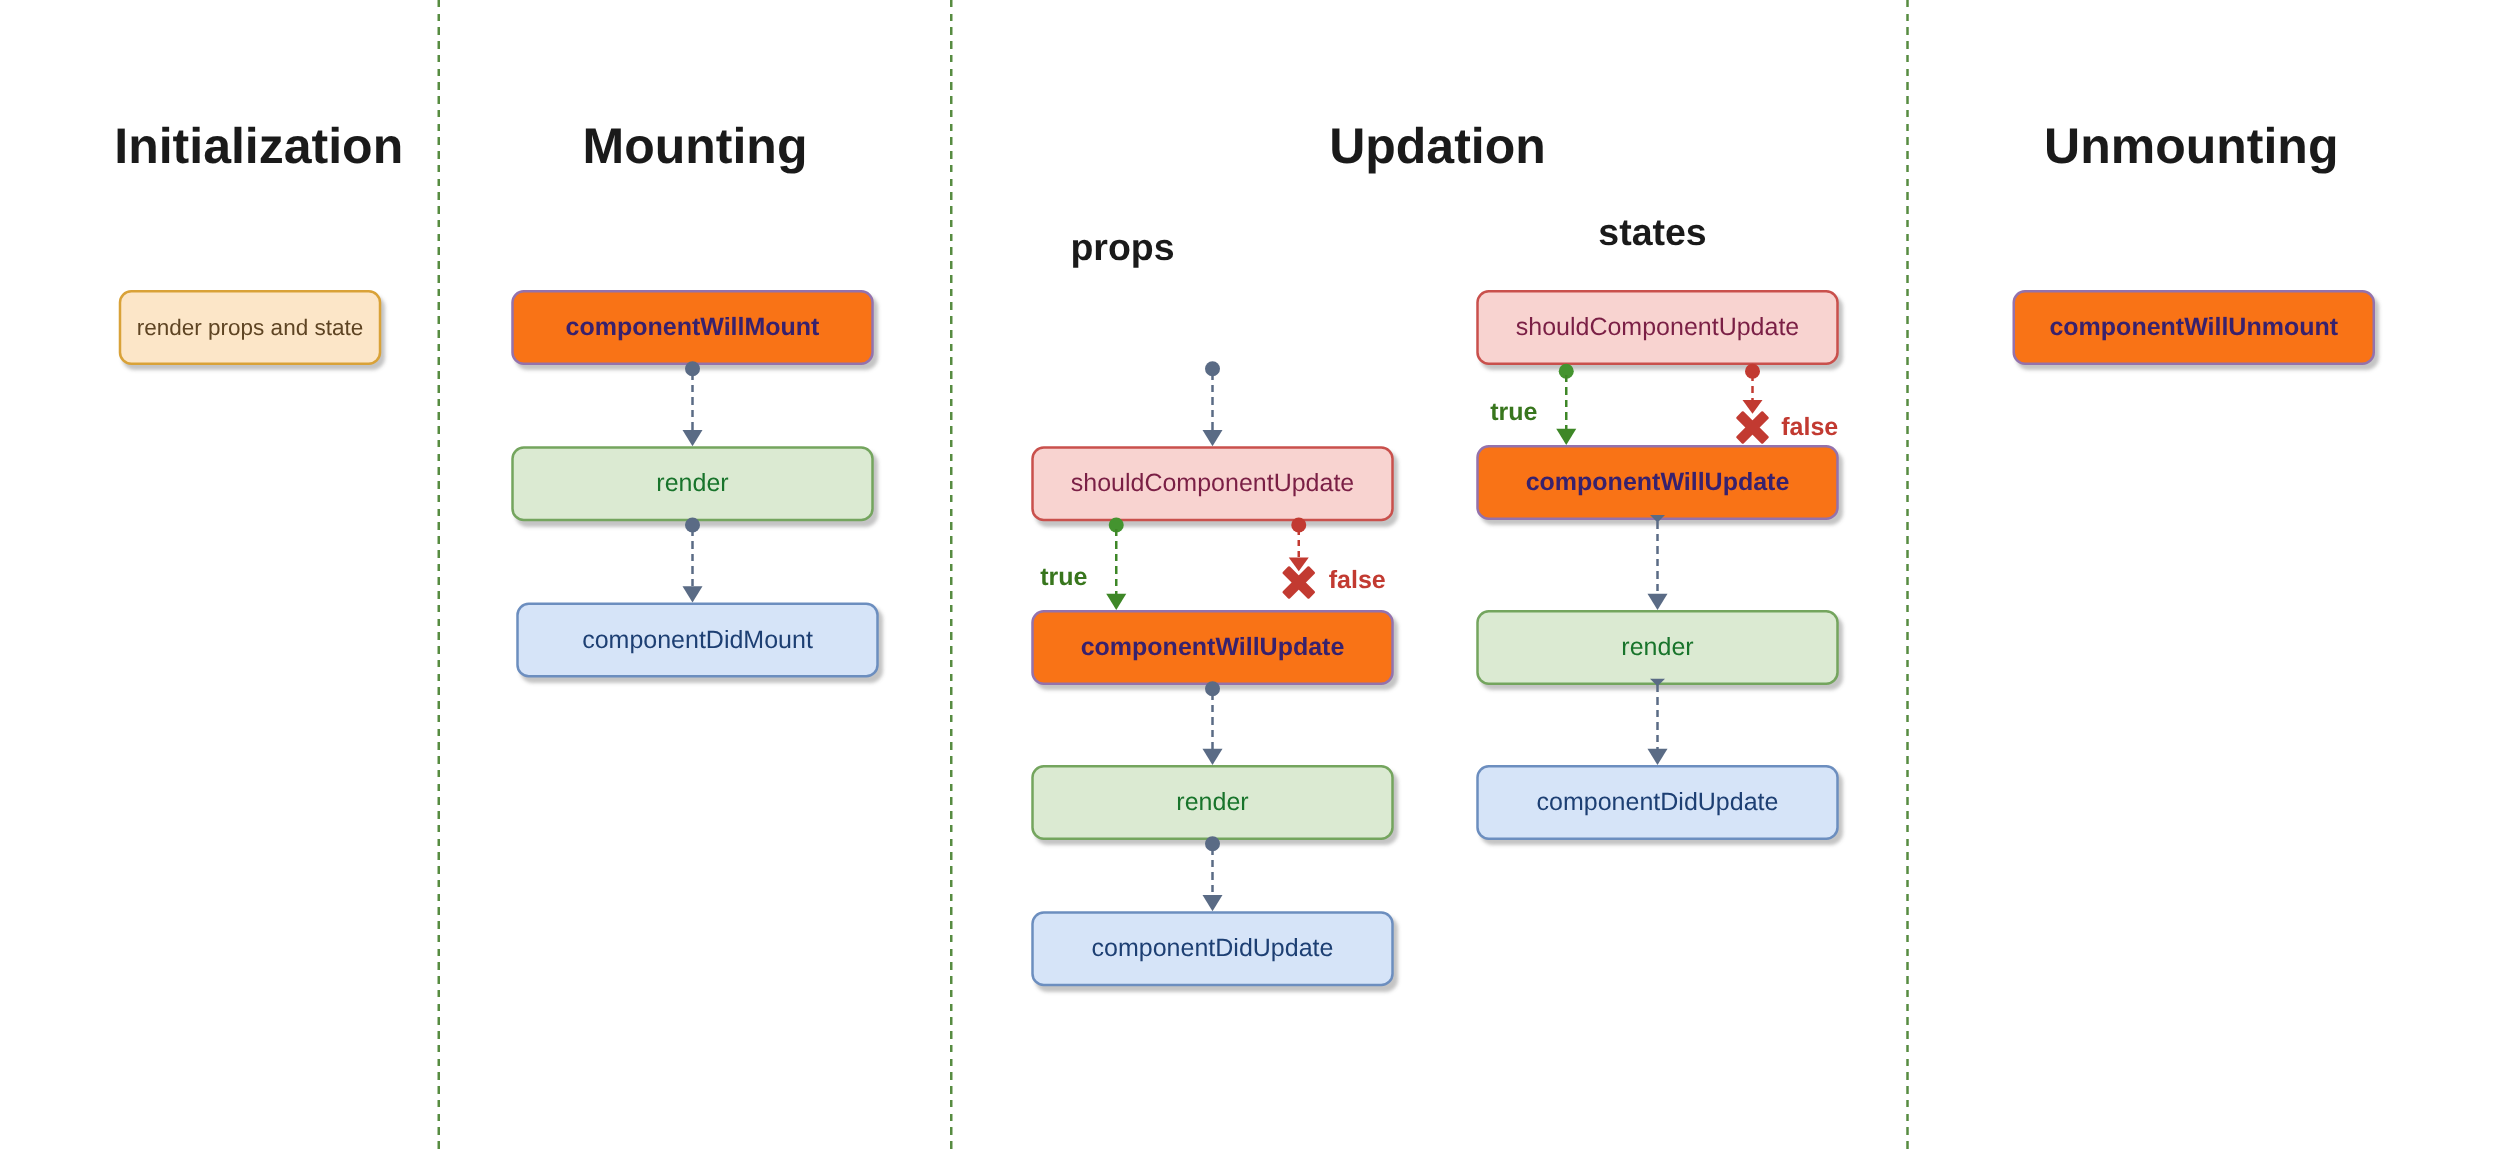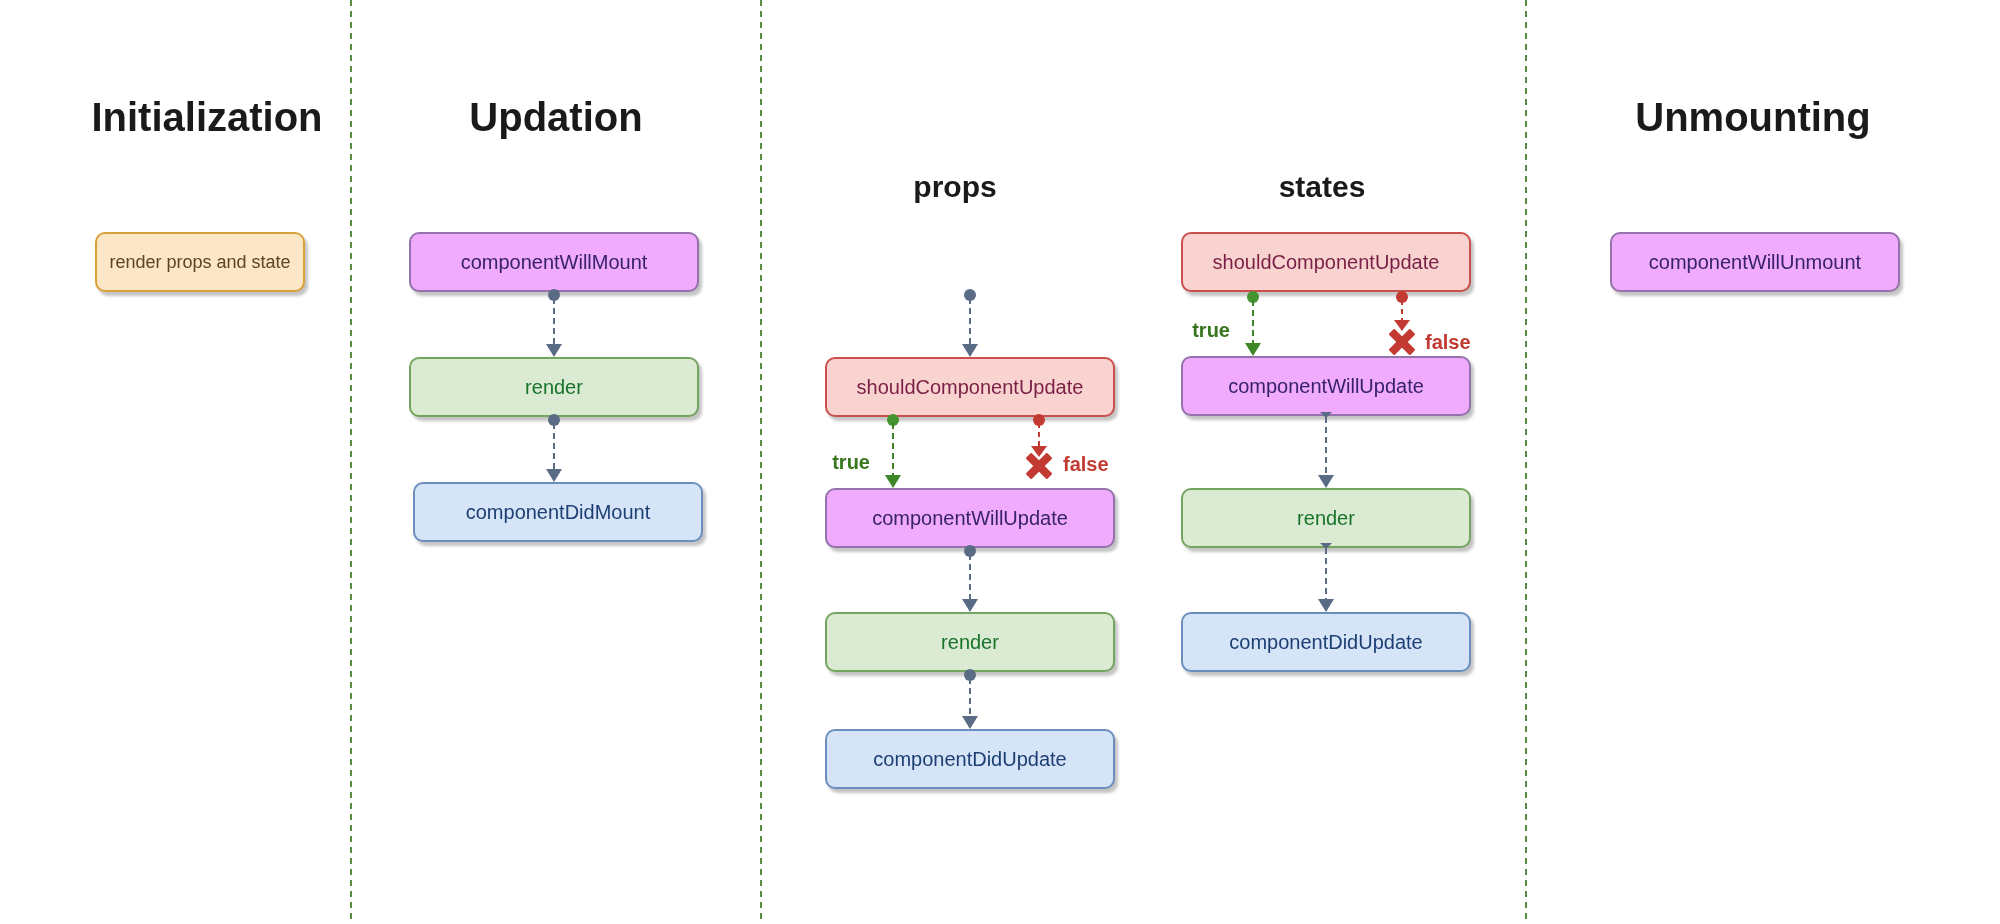--- a/index.html
+++ b/index.html
@@ -34,21 +34,21 @@
   
   .node {
     position:absolute; height:60px; width:290px;
     border-radius:10px; border:2px solid;
     display:flex; align-items:center; justify-content:center;
     font-size:20px; font-weight:500; white-space:nowrap;
     box-shadow:3px 4px 3px rgba(125,125,125,.45);
     box-sizing:border-box;
   }
   .node.orange { background:#fce6c8; border-color:#d9a238; color:#5e4423; }
-  .node.purple { background:#f0abfc; border-color:#9472ac; color:#38216d; }
+  .node.purple { background:#f97316; border-color:#9472ac; color:#38216d;font-weight:bold; }
   .node.green  { background:#dbead2; border-color:#74a55e; color:#18742b; }
   .node.blue   { background:#d6e4f8; border-color:#6c8ebf; color:#1d3f73; }
   .node.cyan   { background:#ace3f6; border-color:#2aa0c2; color:#2d5c80; }
   .node.red    { background:#f8d3d0; border-color:#c9504c; color:#7a1f45; }
 
   
   .vconn { position:absolute; width:16px; }
   .cdot {
     position:absolute; top:-7px; left:2px; width:12px; height:12px; border-radius:50%;
   }
@@ -97,24 +97,25 @@
 </head>
 <body>
 
 <div id="canvas">
 
   <div class="divider" style="left:350px;"></div>
   <div class="divider" style="left:760px;"></div>
   <div class="divider" style="left:1525px;"></div>
 
   <div class="section-title" style="left:207px;">Initialization</div>
-  <div class="section-title" style="left:556px;">Updation</div>
+  <div class="section-title" style="left:556px;">Mounting</div>
+  <div class="section-title" style="left:1150px;">Updation</div>
   <div class="section-title" style="left:1753px;">Unmounting</div>
 
-  <div class="sub-title" style="left:955px;">props</div>
+  <div class="sub-title" style="left:898px;margin-top:12px;">props</div>
   <div class="sub-title" style="left:1322px;">states</div>
 
   <div class="node orange" style="left:95px; top:232px; width:210px; font-size:18px;">render props and state</div>
 
   <div class="node purple" style="left:409px; top:232px;">componentWillMount</div>
   <div class="node green" style="left:409px; top:357px;">render</div>
   <div class="node blue" style="left:413px; top:482px;">componentDidMount</div>
 
   <div class="vconn slate" style="left:546px; top:296px; height:61px;">
     <span class="cdot"></span>

